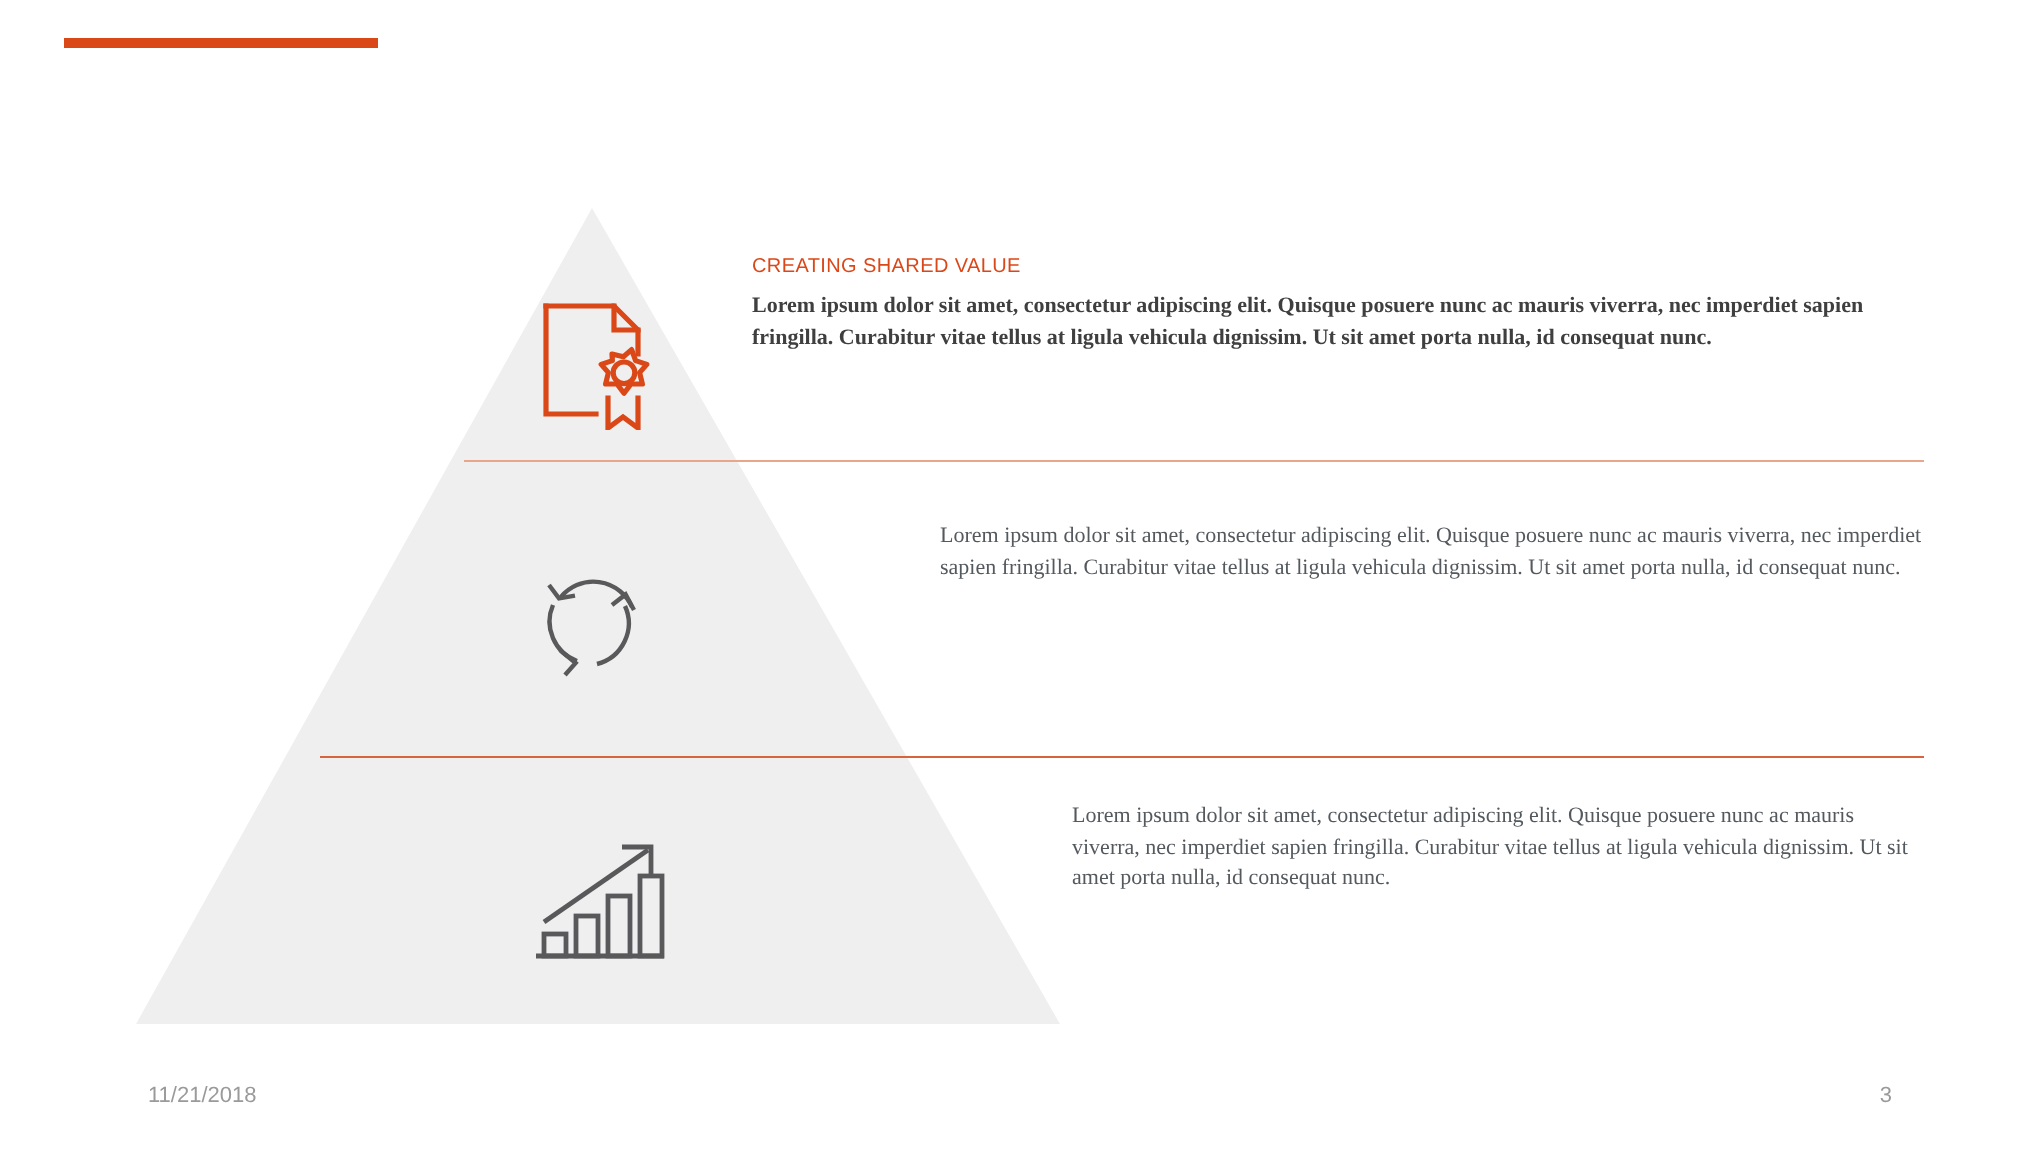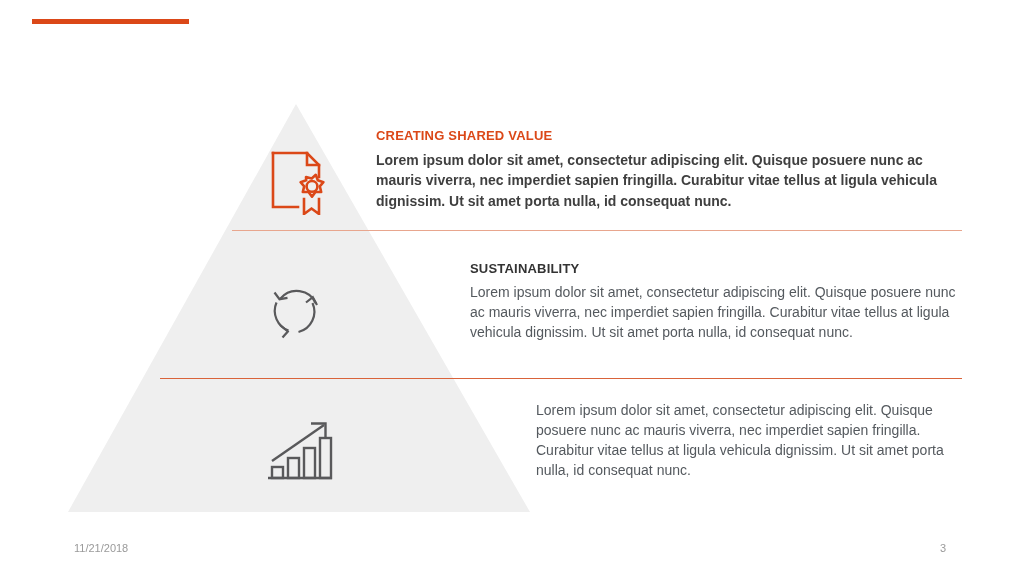--- a/index.html
+++ b/index.html
@@ -75,29 +75,30 @@
   .row {
     position: absolute;
   }
   .row-icon {
     position: absolute;
   }
   .row-text {
     position: absolute;
   }
   .row-heading {
-    font-size: 13px;
-    font-weight: bold;
+    font-size: 10px;
+    font-weight: normal;
     letter-spacing: 0.2px;
     margin: 0 0 7px 0;
   }
   .row-body {
-    font-size: 14px;
+    font-size: 11px;
     line-height: 1.42;
     margin: 0;
+    font-family: Liberation Serif, serif;
   }
 
   
   .row-1 .row-icon { left: 266px; top: 147px; }
   .row-1 .row-text { left: 376px; top: 128px; width: 590px; }
   .row-1 .row-heading { color: #DB4818; }
   .row-1 .row-body {
     color: #3f3f3f;
     font-weight: bold;
     line-height: 1.45;
@@ -182,21 +183,20 @@
 
           <path d="M34.5 50 A21 21 0 0 0 48.5 21"></path>
           <path d="M42 20.5 L48.8 15.2 L53 23"></path>
 
           <path d="M12.5 20.5 A21 21 0 0 0 24.5 48.5"></path>
           <path d="M16 43 L23.8 49.5 L18.5 55.5"></path>
         </g>
       </svg>
     </div>
     <div class="row-text">
-      <div class="row-heading">SUSTAINABILITY</div>
       <p class="row-body">Lorem ipsum dolor sit amet, consectetur adipiscing elit. Quisque posuere nunc ac mauris viverra, nec imperdiet sapien fringilla. Curabitur vitae tellus at ligula vehicula dignissim. Ut sit amet porta nulla, id consequat nunc.</p>
     </div>
   </div>
 
   <div class="row row-3">
     <div class="row-icon">
       <svg width="72" height="66" viewBox="0 0 72 66" aria-hidden="true">
         <g fill="none" stroke="#59595B" stroke-width="2.4" stroke-linecap="butt" stroke-linejoin="miter">
 
           <path d="M4 60 H68"></path>

